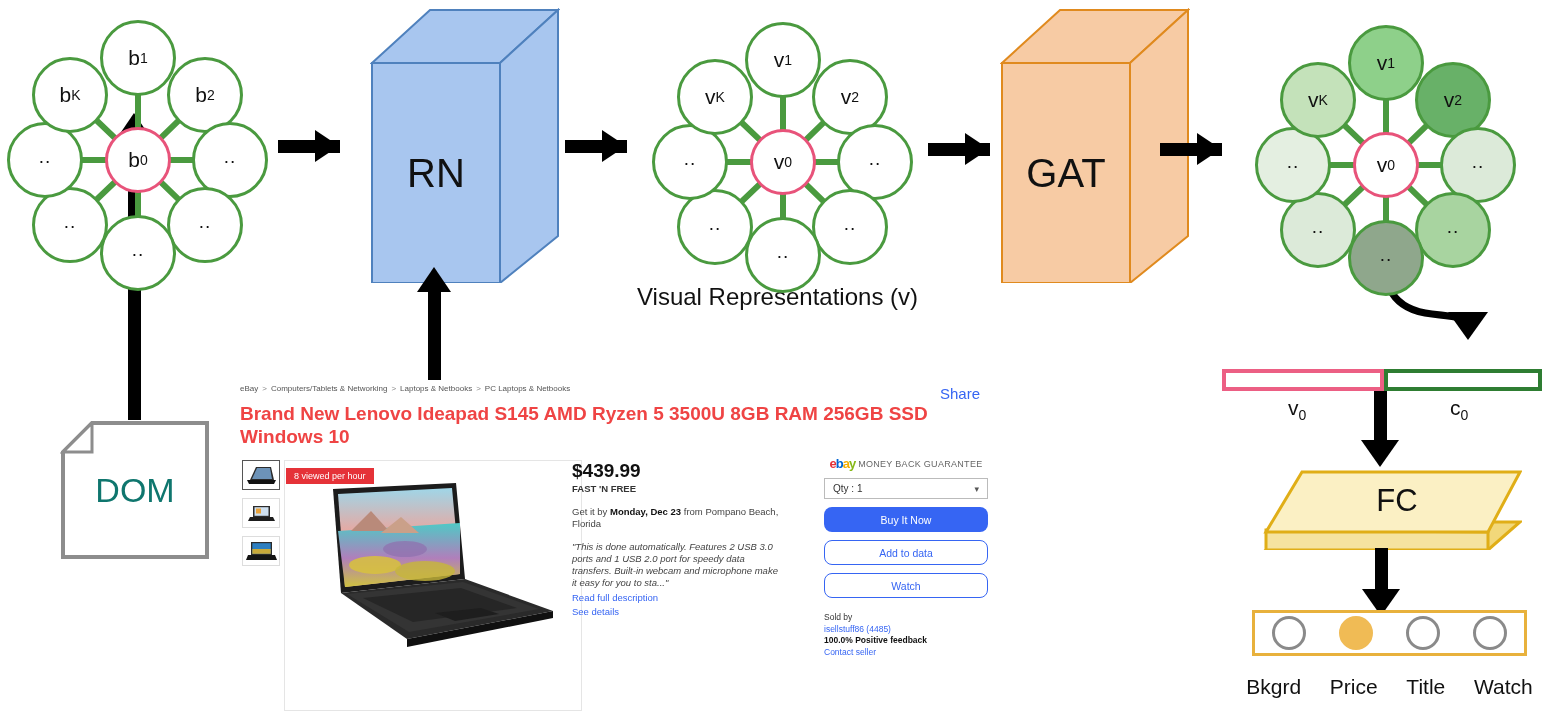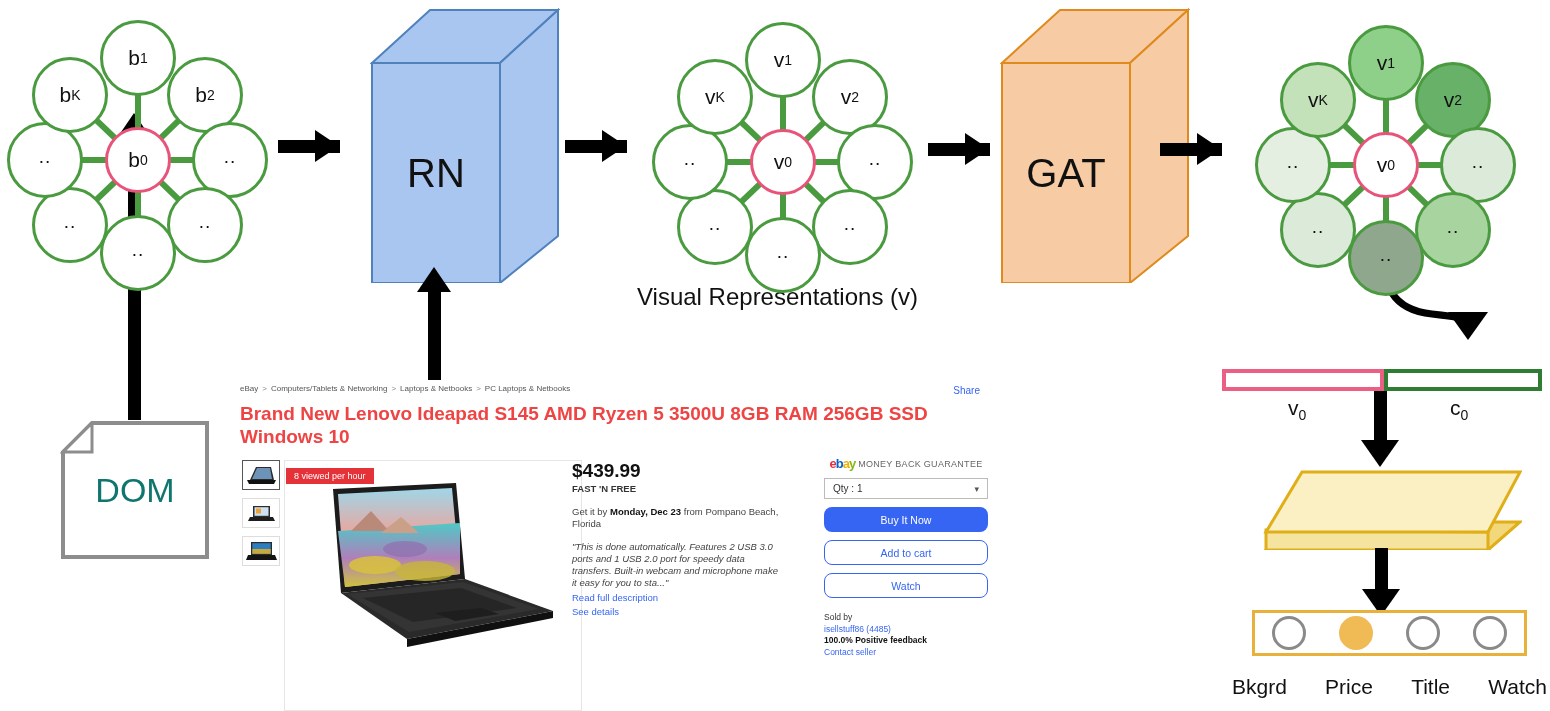--- a/index.html
+++ b/index.html
@@ -42,21 +42,21 @@
           display:flex;align-items:center;justify-content:space-around;}
   .outdot{width:34px;height:34px;border-radius:50%;border:3px solid #8a8a8a;background:#fff;box-sizing:border-box;}
   .outdot.on{background:#f0bb55;border-color:#f0bb55;}
   .outlabels{position:absolute;display:flex;justify-content:space-around;font-size:21px;}
 
   
   #ebay{position:absolute;left:238px;top:380px;width:760px;height:331px;
         background:#fff;font-family:"Liberation Sans", sans-serif;color:#333;overflow:hidden;}
   #ebay .crumb{position:absolute;left:2px;top:4px;font-size:8px;color:#555;}
   #ebay .crumb span.sep{color:#888;margin:0 4px;}
-  #ebay .share{position:absolute;right:18px;top:5px;font-size:10px;color:#3665f3;}
+  #ebay .share{position:absolute;right:18px;top:5px;font-size:15px;color:#3665f3;}
   #ebay h1{position:absolute;left:2px;top:22px;margin:0;width:740px;
            font-size:19px;line-height:23px;font-weight:bold;color:#ef4444;}
   #ebay .thumbs{position:absolute;left:4px;top:80px;width:38px;}
   #ebay .thumb{width:38px;height:30px;border:1px solid #ddd;box-sizing:border-box;
                margin-bottom:8px;position:relative;overflow:hidden;background:#fff;}
   #ebay .thumb.sel{border:1px solid #555;}
   #ebay .gallery{position:absolute;left:46px;top:80px;width:298px;height:251px;border:1px solid #e5e5e5;
                  box-sizing:border-box;overflow:hidden;}
   #ebay .viewed{position:absolute;left:48px;top:88px;background:#e53238;color:#fff;
                 font-size:9px;padding:3px 8px;}
@@ -252,34 +252,35 @@
   <div class="arrowline" style="left:1374px;top:391px;width:13px;height:55px;"></div>
   <div class="arrowhead ah-down" style="left:1361px;top:440px;"></div>
 </div>
 
 <div class="abs" style="left:1262px;top:470px;width:260px;height:80px;">
   <svg width="260" height="80">
     <polygon points="40,52 4,80 226,80 258,52" fill="#f2d87a" stroke="#e0ae17" stroke-width="3"></polygon>
     <polygon points="4,60 4,80 226,80 226,62" fill="#f5e3a0" stroke="#e0ae17" stroke-width="3"></polygon>
     <polygon points="40,2 258,2 226,62 4,62" fill="#fbf0c4" stroke="#e0ae17" stroke-width="3"></polygon>
   </svg>
+  <div class="ctr" style="position:absolute;left:60px;top:8px;width:150px;height:46px;font-size:31px;color:#111;">FC</div>
 </div>
 
 <div class="abs">
   <div class="arrowline" style="left:1375px;top:548px;width:13px;height:48px;"></div>
   <div class="arrowhead ah-down" style="left:1362px;top:589px;"></div>
 </div>
 
 <div class="outbar" id="outbar" style="left:1252px;top:610px;width:275px;height:46px;">
     <div class="outdot"></div>
     <div class="outdot on"></div>
     <div class="outdot"></div>
     <div class="outdot"></div>
   </div>
-<div class="outlabels" id="outlabels" style="left:1232px;top:675px;width:315px;justify-content:space-between;">
+<div class="outlabels" id="outlabels" style="left:1232px;top:675px;width:315px;">
     <div>Bkgrd</div>
     <div>Price</div>
     <div>Title</div>
     <div>Watch</div>
   </div>
 
 <div id="ebay">
 
   <div class="crumb" id="crumb"><span>eBay</span><span class="sep">&gt;</span><span>Computers/Tablets &amp; Networking</span><span class="sep">&gt;</span><span>Laptops &amp; Netbooks</span><span class="sep">&gt;</span><span>PC Laptops &amp; Netbooks</span></div>
   <div class="share">Share</div>
@@ -368,21 +369,21 @@
   <div class="col3">
     <div class="mbg">
       <span class="ebw"><span style="color:#e53238">e</span><span style="color:#0064d2">b</span><span style="color:#f5af02">a</span><span style="color:#86b817">y</span></span>
       <span>MONEY BACK GUARANTEE</span>
     </div>
     <div class="qty">
       <span>Qty :  1</span>
       <span class="chev">▾</span>
     </div>
     <div class="btn primary">Buy It Now</div>
-    <div class="btn ghost">Add to cart</div>
+    <div class="btn ghost">Add to data</div>
     <div class="btn ghost">Watch</div>
     <div class="seller">
       <div>Sold by</div>
       <a>isellstuff86 (4485)</a>
       <div class="fb">100.0% Positive feedback</div>
       <a>Contact seller</a>
     </div>
   </div>
 </div>
 

